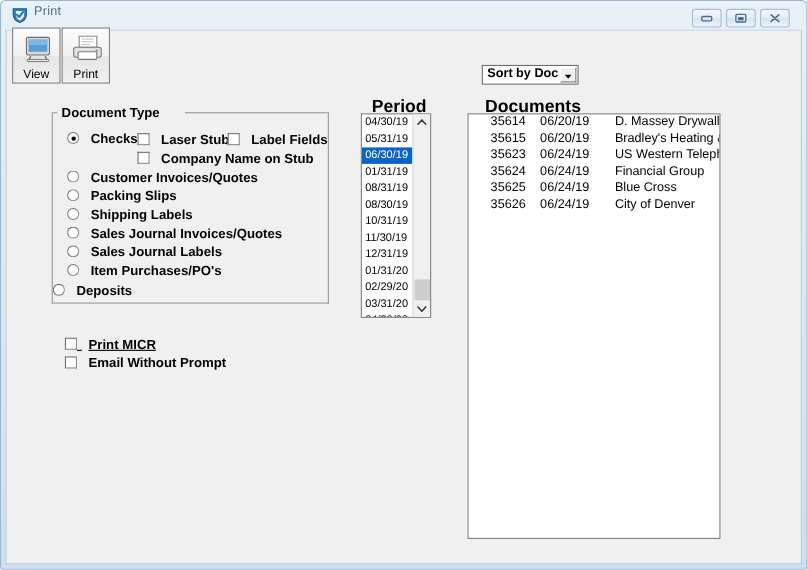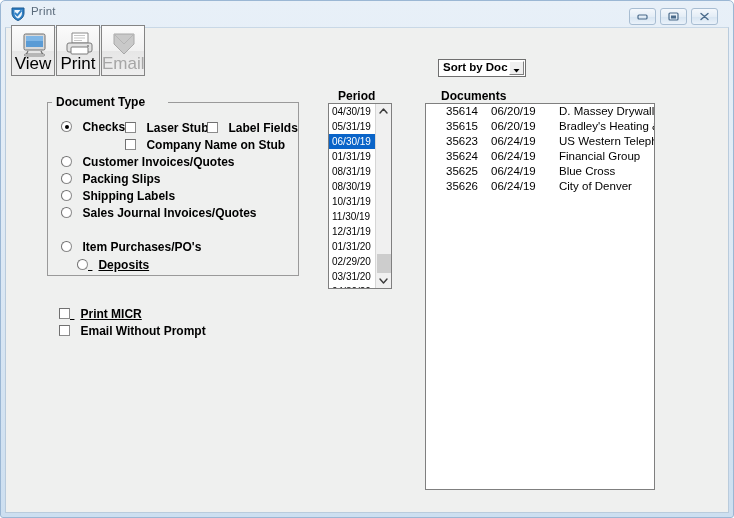--- a/index.html
+++ b/index.html
@@ -84,21 +84,21 @@
     width: 44px;
     height: 51px;
     box-sizing: border-box;
     border: 1px solid #848484;
     background: linear-gradient(to bottom, #fbfbfb 0%, #f1f1f1 50%, #e6e6e6 51%, #efefef 100%);
     text-align: center;
   }
   .tbtn .tlabel {
     position: absolute;
     left: 0; right: 0; bottom: 1px;
-    font-size: 17px;
+    font-size: 11px;
     color: #000;
   }
   .tbtn.disabled .tlabel { color: #a6a6a6; }
   .tbtn .ticon {
     position: absolute;
     left: 0; right: 0; top: 4px;
     height: 30px;
   }
   #tbtn-view  { left: 0; }
   #tbtn-print { left: 45px; }
@@ -174,21 +174,21 @@
     font-size: 12px;
     font-weight: bold;
     color: #000;
     margin-left: 6px;
     vertical-align: 0px;
   }
 
   
   .list-title {
     position: absolute;
-    font-size: 12px;
+    font-size: 16px;
     font-weight: bold;
     color: #000;
     text-align: right;
   }
   .listbox {
     position: absolute;
     box-sizing: border-box;
     background: #ffffff;
     border: 1px solid #7f7f7f;
     overflow: hidden;
@@ -347,29 +347,20 @@
           <path d="M15 3 L31 3 L31 13 L15 13 Z" fill="#ffffff" stroke="#8a8a8a" stroke-width="1"></path>
           <path d="M17 5.5 H28 M17 8 H28 M17 10.5 H25" stroke="#c0c0c0" stroke-width="0.9"></path>
           <rect x="10" y="13" width="25" height="9" rx="2" fill="#e3e3e3" stroke="#7a7a7a" stroke-width="1"></rect>
           <rect x="14" y="17" width="17" height="7" rx="1" fill="#ffffff" stroke="#7a7a7a" stroke-width="1"></rect>
           <circle cx="31" cy="16" r="1.1" fill="#8a8a8a"></circle>
         </svg>
       </span>
       <span class="tlabel">Print</span>
     </div>
 
-    <div class="tbtn disabled" id="tbtn-email">
-      <span class="ticon">
-        <svg width="44" height="30" viewBox="0 0 44 30">
-          <path d="M12 4 L32 4 L32 14 L22 24 L12 14 Z" fill="#c9c9c9" stroke="#a8a8a8" stroke-width="1" stroke-linejoin="round"></path>
-          <path d="M12 4 L22 14 L32 4" fill="none" stroke="#b5b5b5" stroke-width="1"></path>
-        </svg>
-      </span>
-      <span class="tlabel">Email</span>
-    </div>
   </div>
 
   <div id="group-doctype"></div>
   <div id="group-legend">Document Type</div>
 
   <div class="radio-row" style="left:60px; top:116px;">
     <span class="radio-mark on"></span>
     <span class="ctl-label">Checks</span>
   </div>
   <div class="check-row" style="left:124px; top:117px;">
@@ -394,25 +385,29 @@
     <span class="ctl-label">Packing Slips</span>
   </div>
   <div class="radio-row" style="left:60px; top:185px;">
     <span class="radio-mark"></span>
     <span class="ctl-label">Shipping Labels</span>
   </div>
   <div class="radio-row" style="left:60px; top:202px;">
     <span class="radio-mark"></span>
     <span class="ctl-label">Sales Journal Invoices/Quotes</span>
   </div>
+  <div class="radio-row" style="left:60px; top:219px;">
+    <span class="radio-mark"></span>
+    <span class="ctl-label">Sales Journal Labels</span>
+  </div>
   <div class="radio-row" style="left:60px; top:236px;">
     <span class="radio-mark"></span>
     <span class="ctl-label">Item Purchases/PO's</span>
   </div>
-  <div class="radio-row" style="left:76px; top:254px;text-decoration:underline;">
+  <div class="radio-row" style="left:47px; top:254px;">
     <span class="radio-mark"></span>
     <span class="ctl-label">Deposits</span>
   </div>
 
   <div class="check-row" style="left:58px; top:303px;text-decoration:underline;">
     <span class="check-mark"></span>
     <span class="ctl-label">Print MICR</span>
   </div>
   <div class="check-row" style="left:58px; top:320px;">
     <span class="check-mark"></span>

